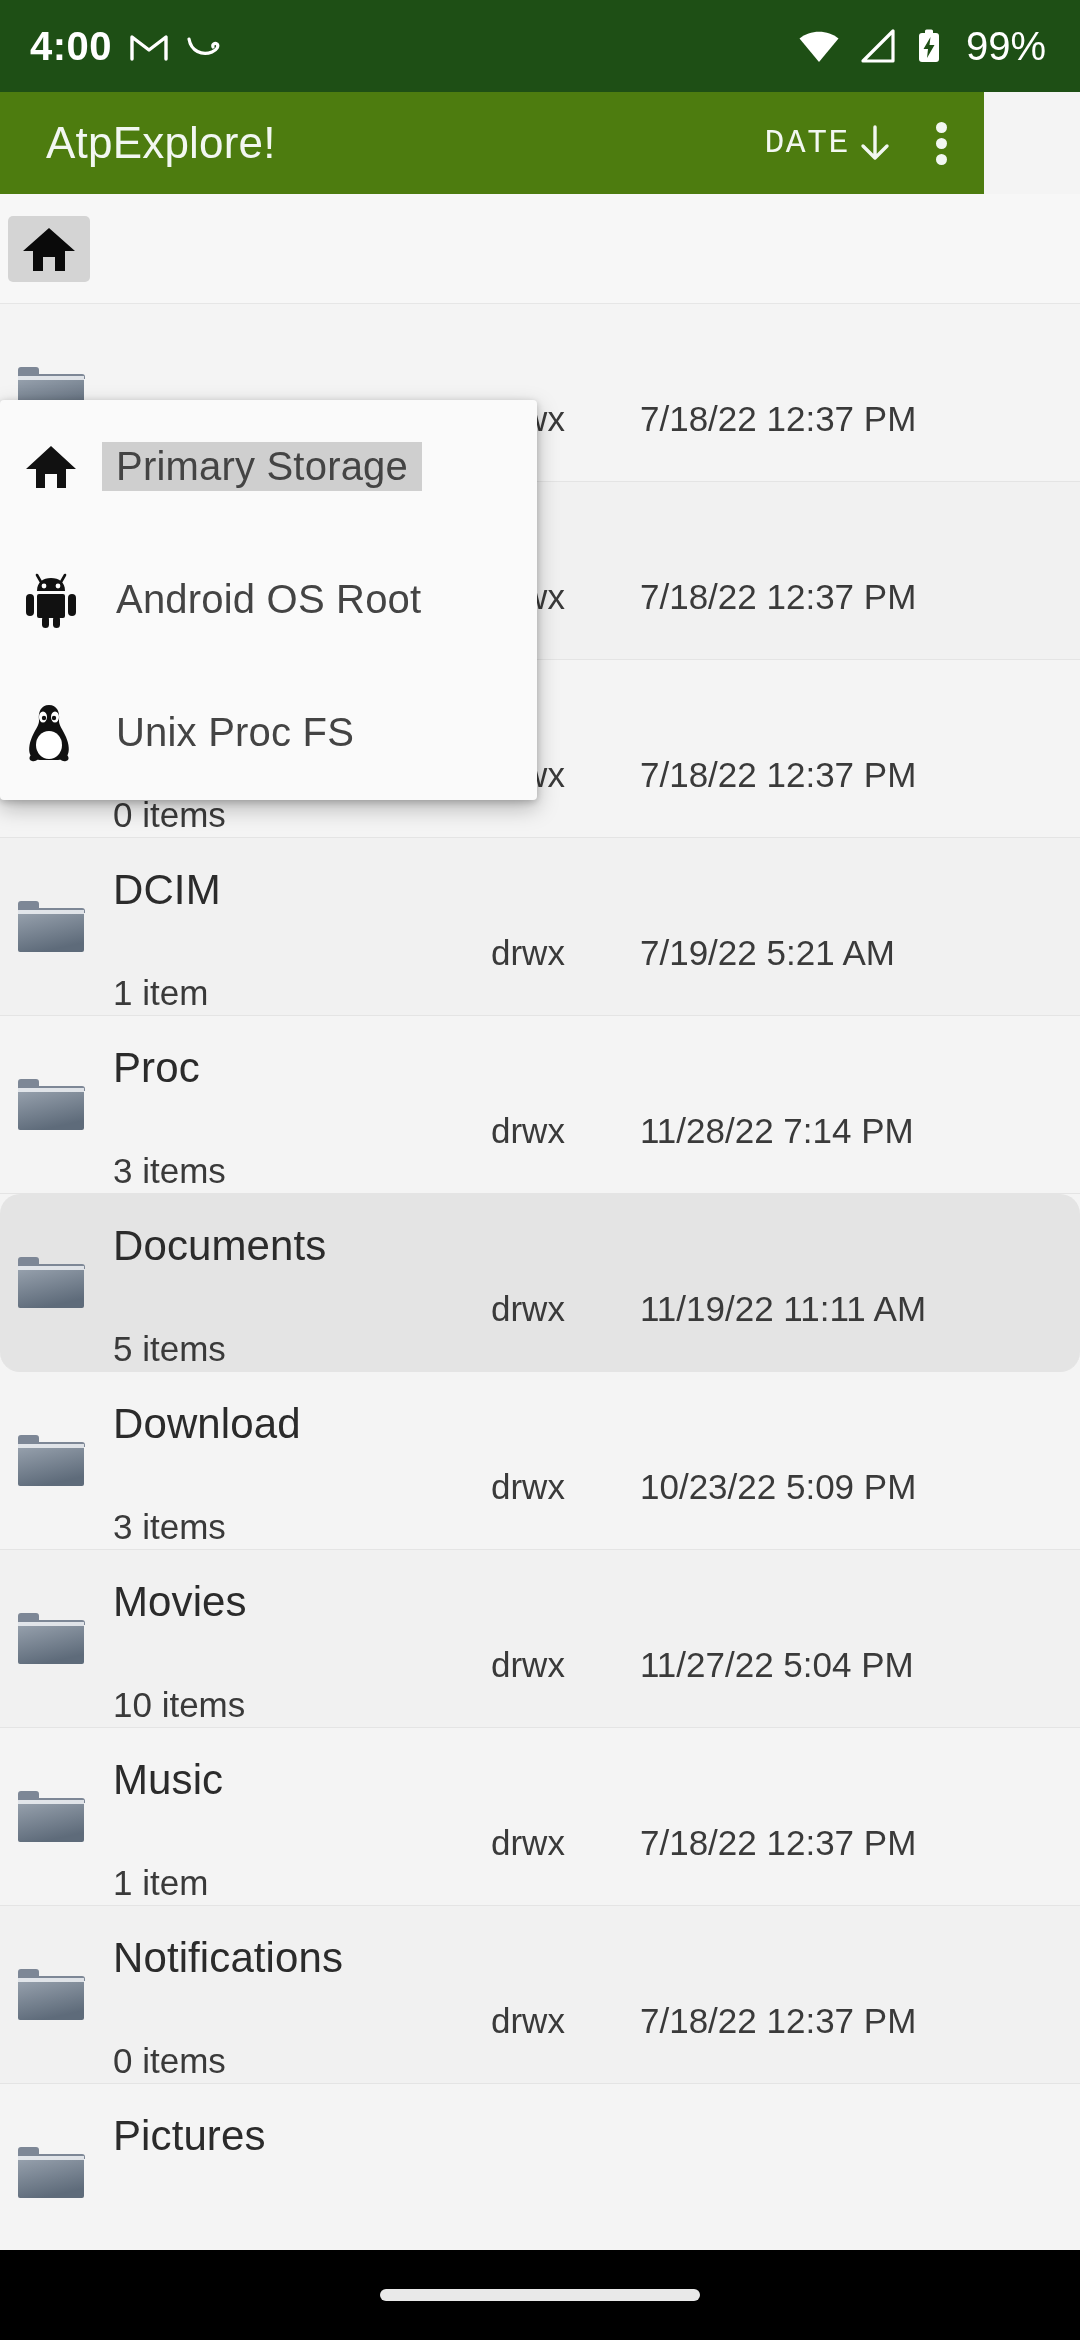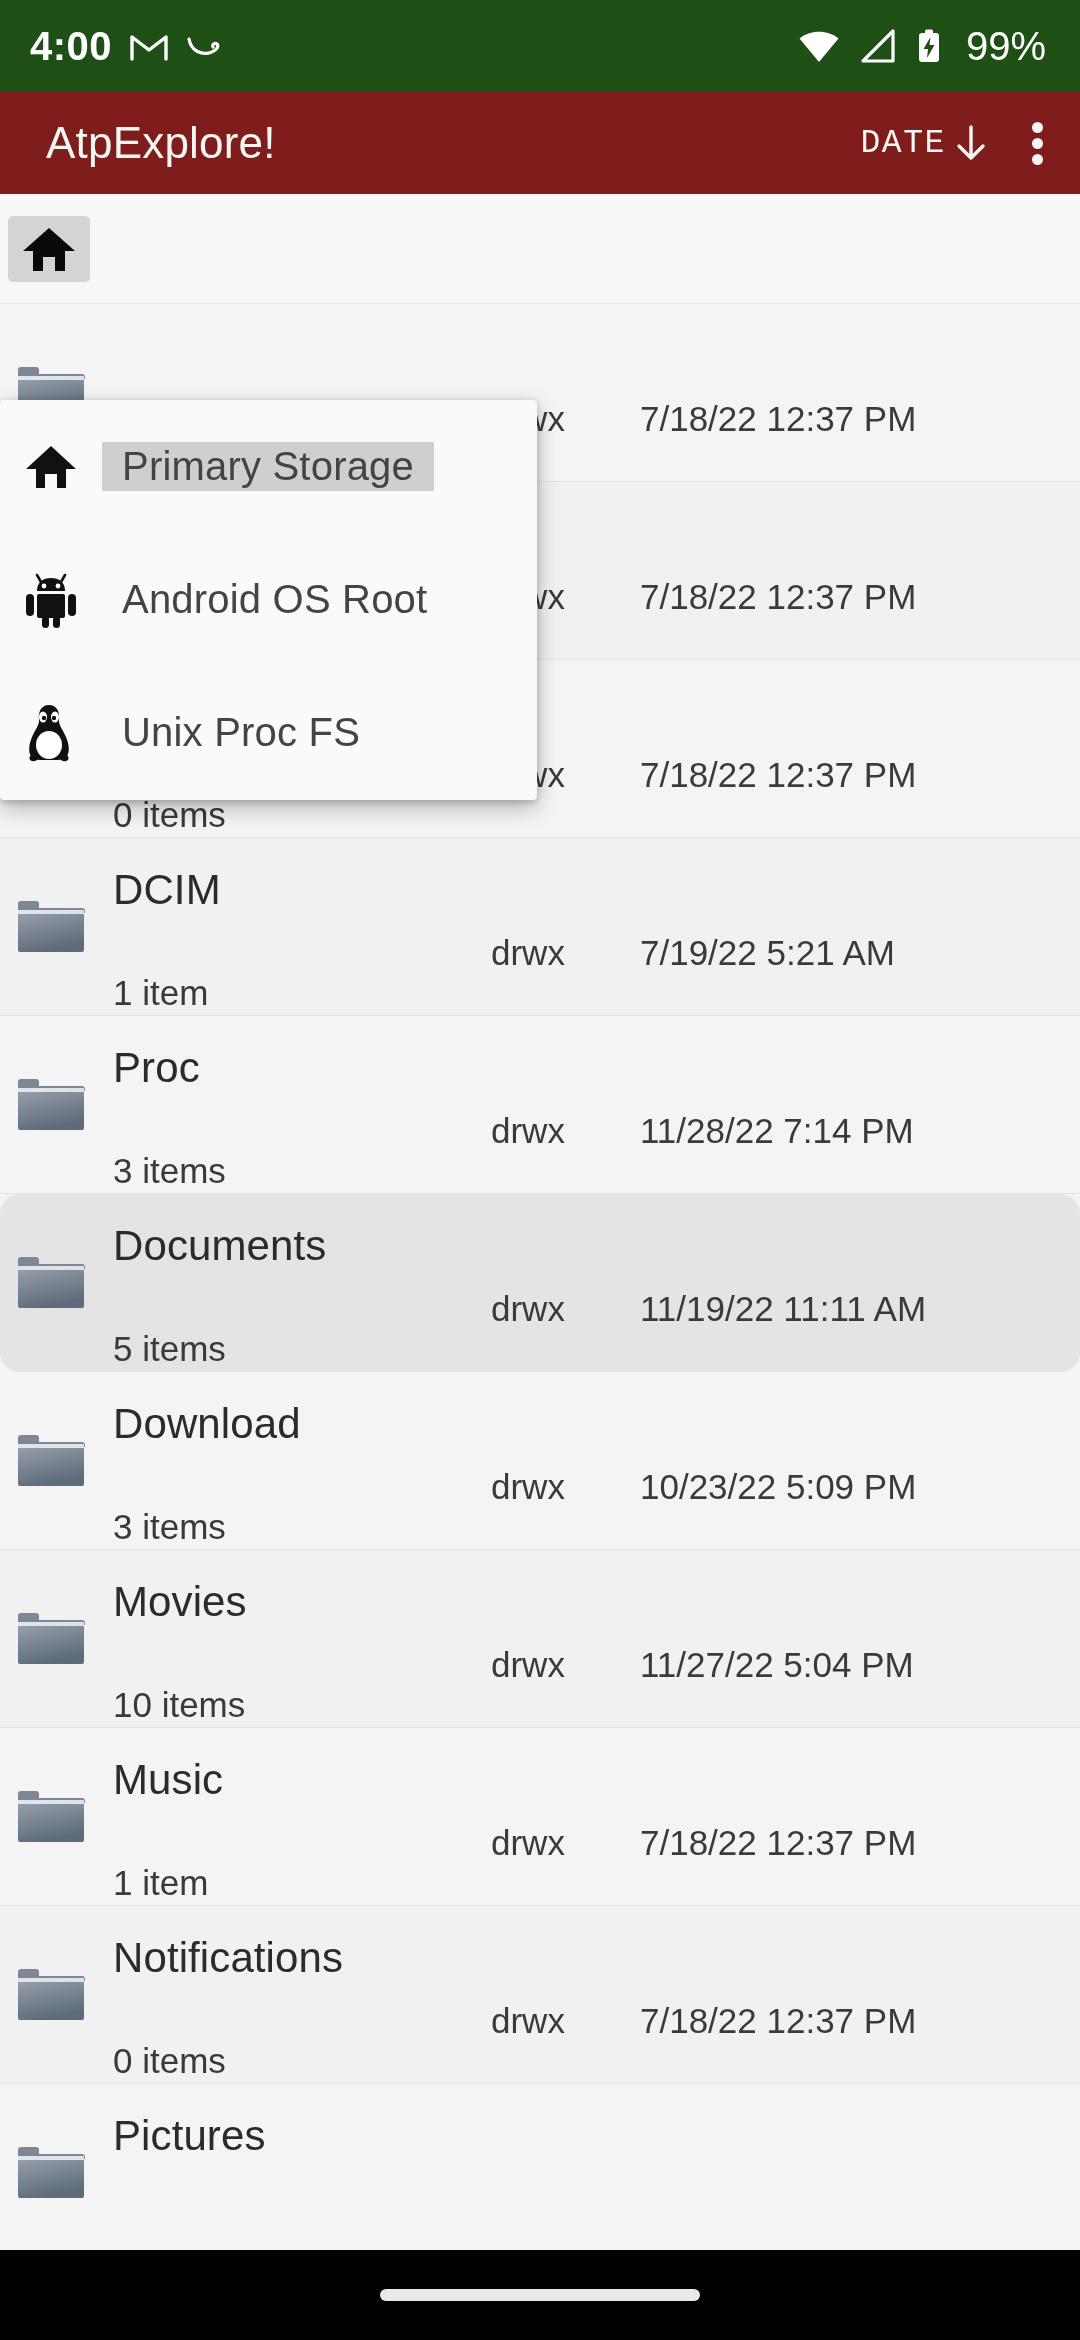--- a/index.html
+++ b/index.html
@@ -19,22 +19,22 @@
     padding: 0 34px 0 30px;
   }
   .sb-left { display:flex; align-items:center; gap:18px; }
   .sb-time { font-size:40px; letter-spacing:0.5px; font-weight:700; line-height:1; }
   .sb-right { display:flex; align-items:center; gap:20px; }
   .sb-pct { font-size:40px; line-height:1; margin-left:4px; }
   .gm-icon svg, .swoosh-icon svg, .wifi-icon svg, .sig-icon svg, .batt-icon svg { display:block; }
 
   
   .appbar {
-    position:absolute; top:92px; left:0; width:1080px; height:102px;
-    background:#7f1d1d; color:#f2f7f1;
+    position:absolute; top:92px; left:0; width:984px; height:102px;
+    background:#4d7c0f; color:#f2f7f1;
     display:flex; align-items:center;
   }
   .app-title { font-size:44px; margin-left:46px; letter-spacing:0.2px; }
   .appbar-actions { margin-left:auto; display:flex; align-items:center; gap:0px;font-family:Liberation Mono, monospace; }
   .sort-btn {
     display:flex; align-items:center; gap:8px;
     font-size:33px; letter-spacing:1.6px; color:#f2f7f1;
     padding: 10px 6px;
   }
   .sort-arrow svg { display:block; }
@@ -92,21 +92,21 @@
     z-index:40;
   }
   .menu-item {
     position:relative; height:133px; display:flex; align-items:center;
     padding-left:24px;
   }
   .menu-icon { width:78px; display:flex; align-items:center; justify-content:flex-start; }
   .menu-icon svg { display:block; }
   .menu-label {
     font-size:40px; color:#444444; letter-spacing:0.2px;
-    padding:2px 20px;
+    padding:2px 14px;
   }
   .menu-label.highlighted { background:#cfcfcf; }
 
   
   .navbar {
     position:absolute; bottom:0; left:0; width:1080px; height:90px;
     background:#000000; display:flex; align-items:center; justify-content:center;
   }
   .nav-pill { width:320px; height:12px; border-radius:6px; background:#e9e9e9; }
 </style>

